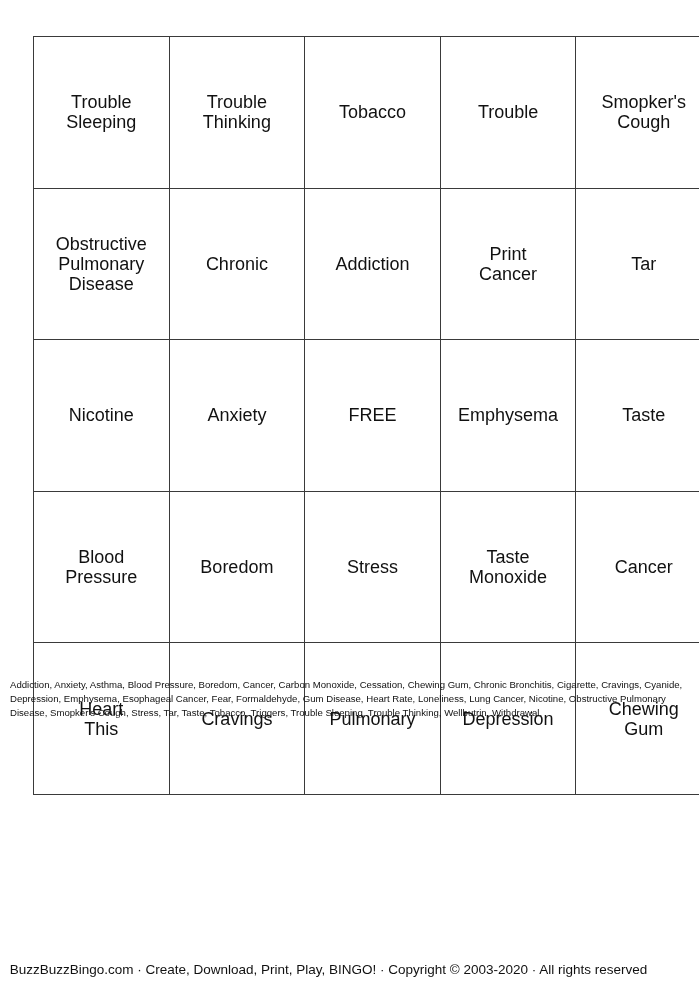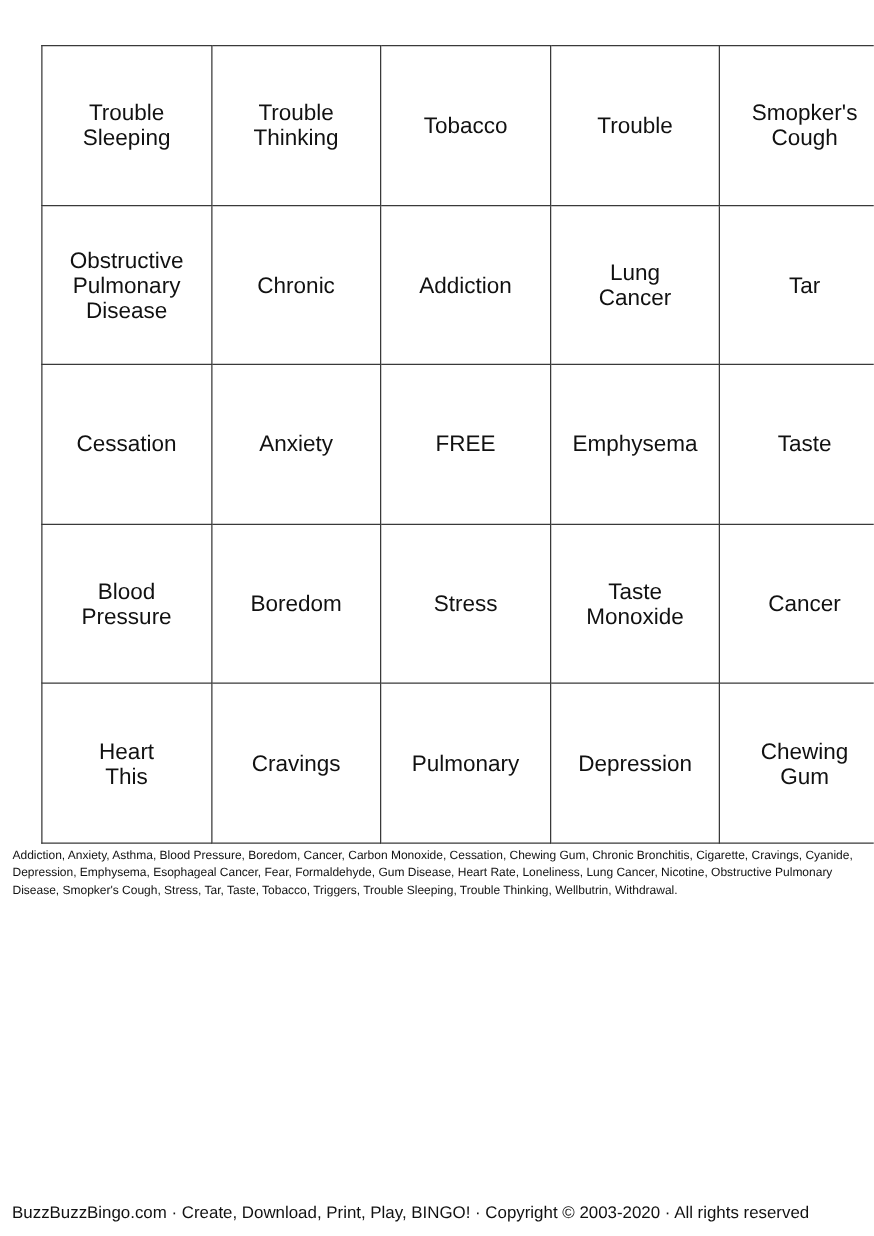--- a/index.html
+++ b/index.html
@@ -21,21 +21,21 @@
       top: 36px;
       width: 633px;
       height: 633px;
       border-collapse: collapse;
       table-layout: fixed;
     }
     .card-grid td {
       border: 1px solid #3a3a3a;
       width: 126.6px;
       height: 126.6px;
-      padding: 0 4px;
+      padding: 12px 4px;
       text-align: center;
       vertical-align: middle;
       font-size: 18px;
       line-height: 20px;
       color: #111111;
       white-space: pre-line;
     }
     .info {
       position: absolute;
       left: 10px;
@@ -72,26 +72,26 @@
       <td>Trouble</td>
       <td>Smopker's
 Cough</td>
     </tr>
     <tr>
       <td>Obstructive
 Pulmonary
 Disease</td>
       <td>Chronic</td>
       <td>Addiction</td>
-      <td>Lung
+      <td>Print
 Cancer</td>
       <td>Tar</td>
     </tr>
     <tr>
-      <td>Cessation</td>
+      <td>Nicotine</td>
       <td>Anxiety</td>
       <td>FREE</td>
       <td>Emphysema</td>
       <td>Taste</td>
     </tr>
     <tr>
       <td>Blood
 Pressure</td>
       <td>Boredom</td>
       <td>Stress</td>

